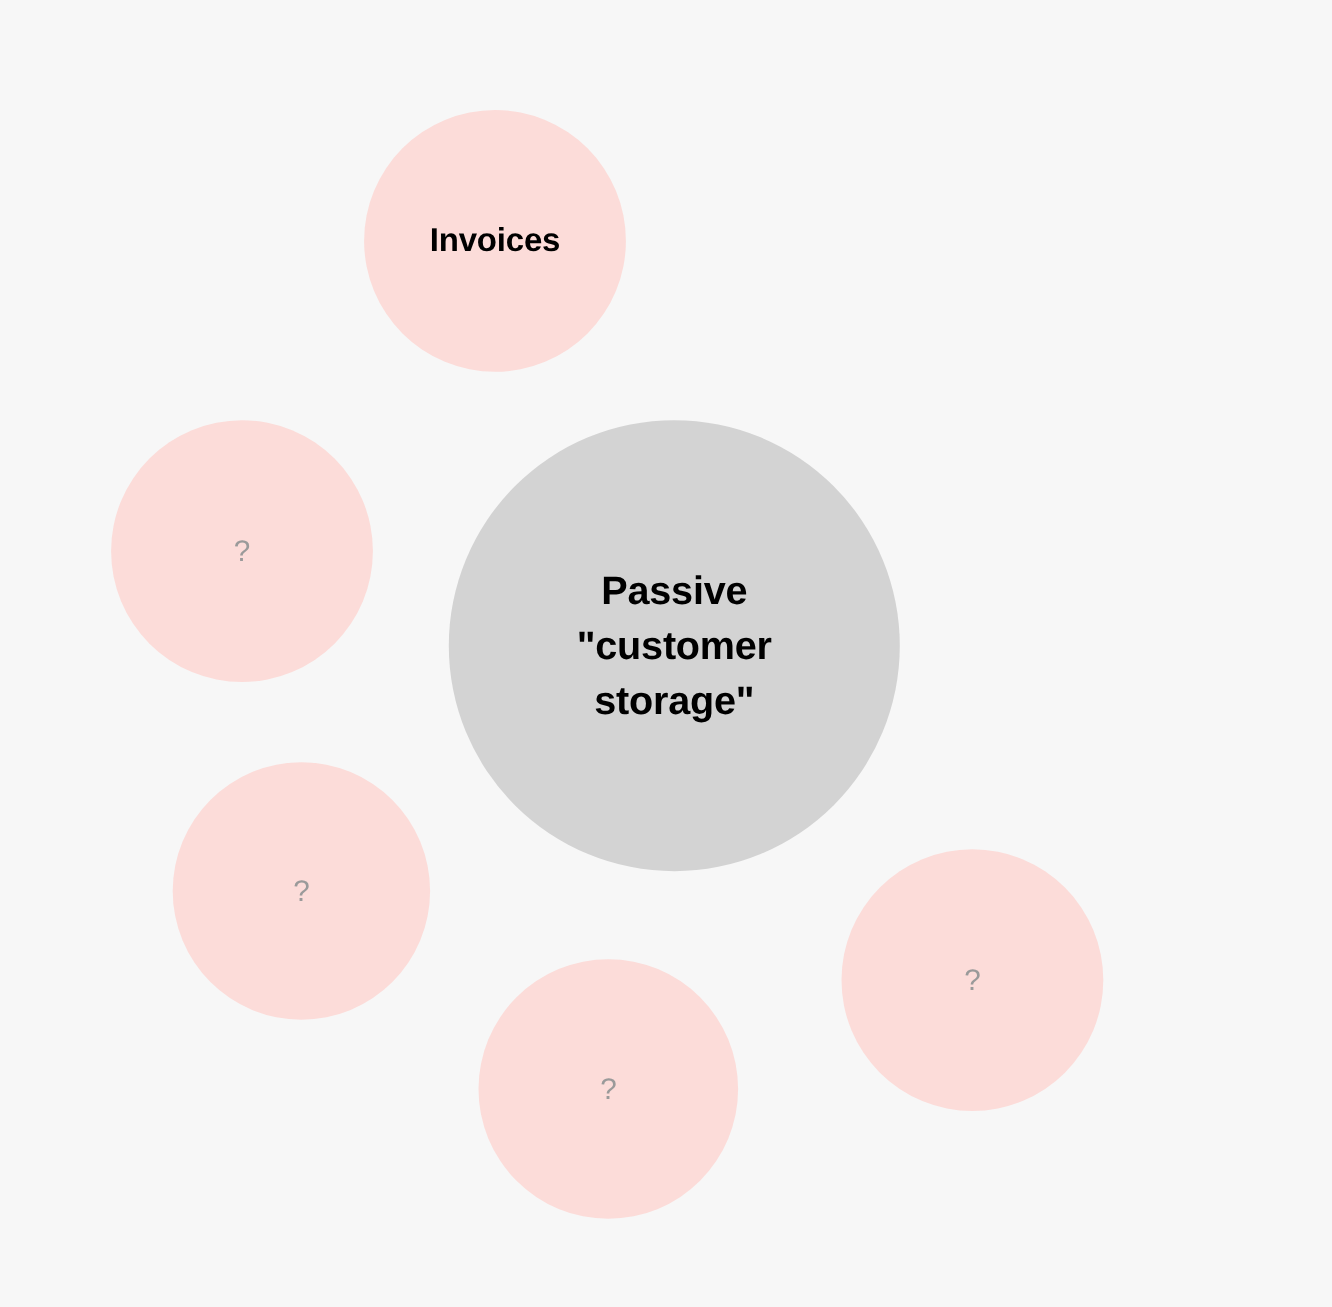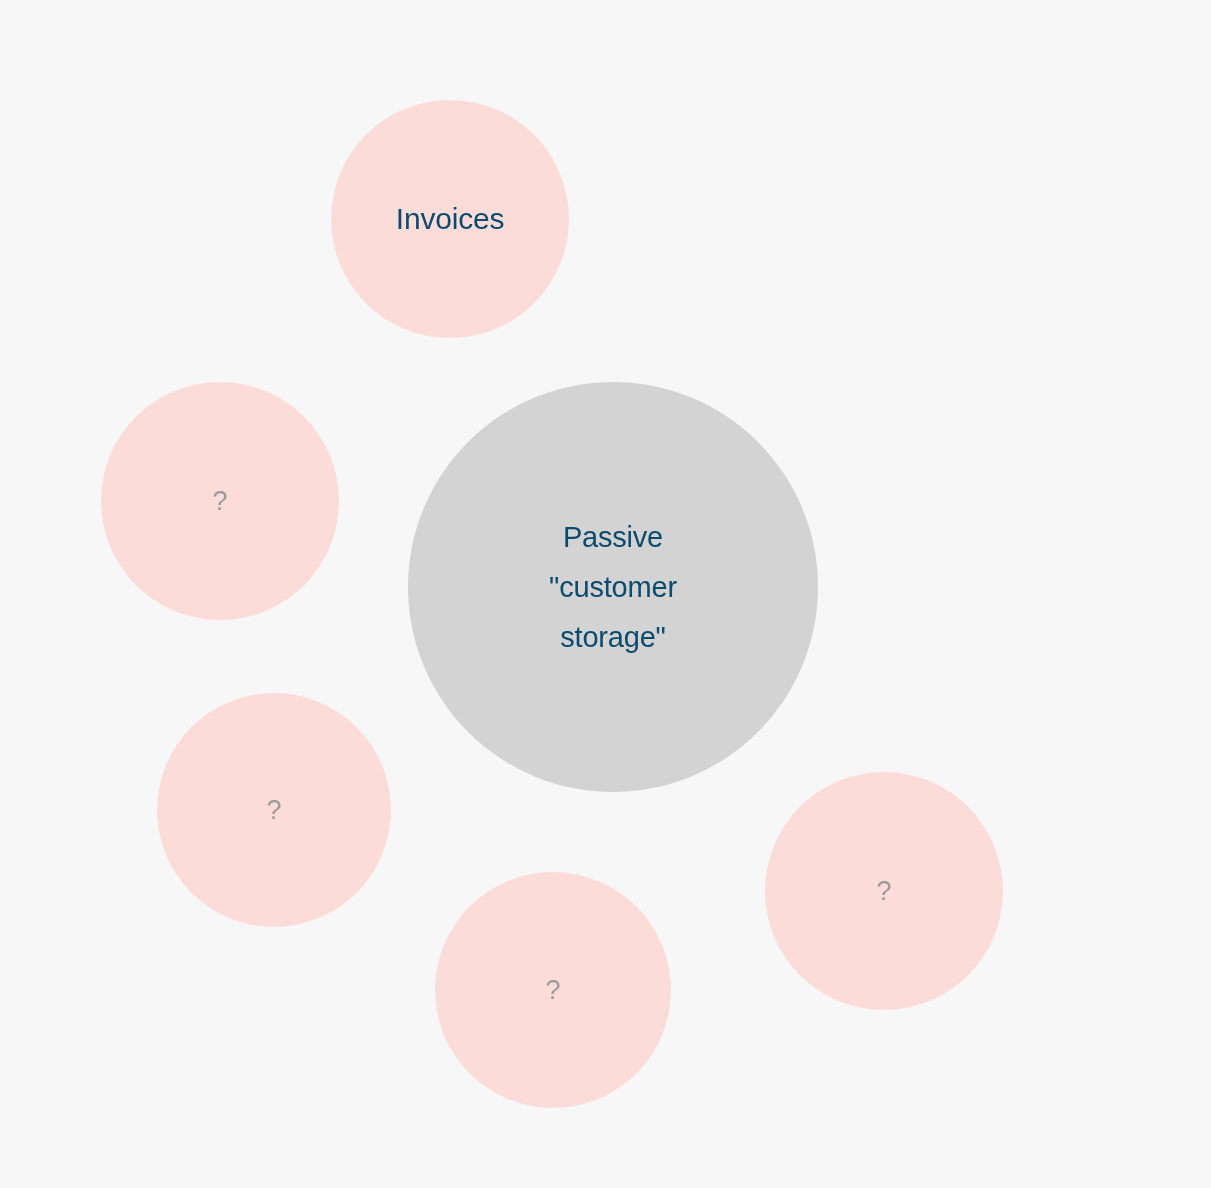--- a/index.html
+++ b/index.html
@@ -29,28 +29,28 @@
     text-align: center;
   }
   .node-center {
     background: #d3d3d3;
   }
   .node-satellite {
     background: #fcdcd9;
   }
   .label {
     display: block;
-    color: #0c4a6e;
-    font-weight: normal;
+    color: #000000;
+    font-weight: bold;
     line-height: 1.32;
     letter-spacing: -0.2px;
     white-space: pre-line;
   }
   .label-center {
-    font-size: 29px;
+    font-size: 36px;
     line-height: 50px;
   }
   .label-satellite {
     font-size: 30px;
     line-height: 40px;
   }
   .label-unknown {
     color: #9a9a9a;
     font-weight: normal;
     font-size: 27px;

